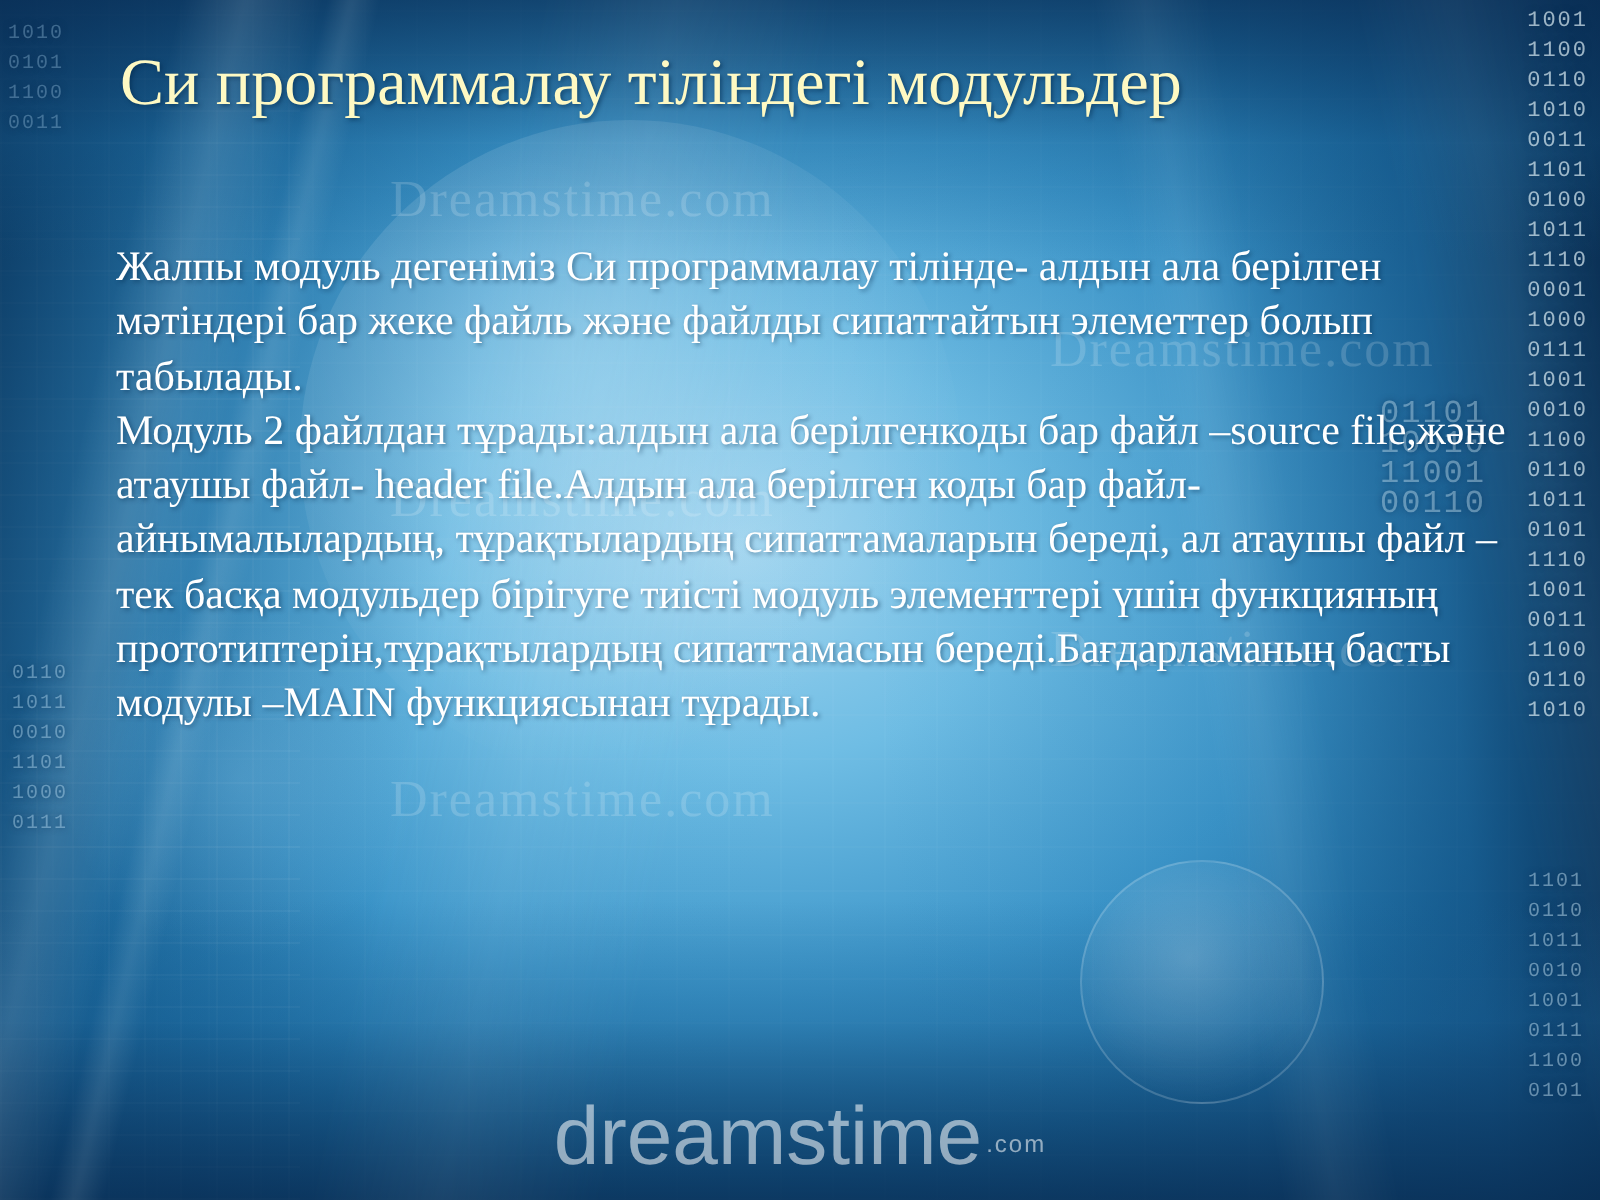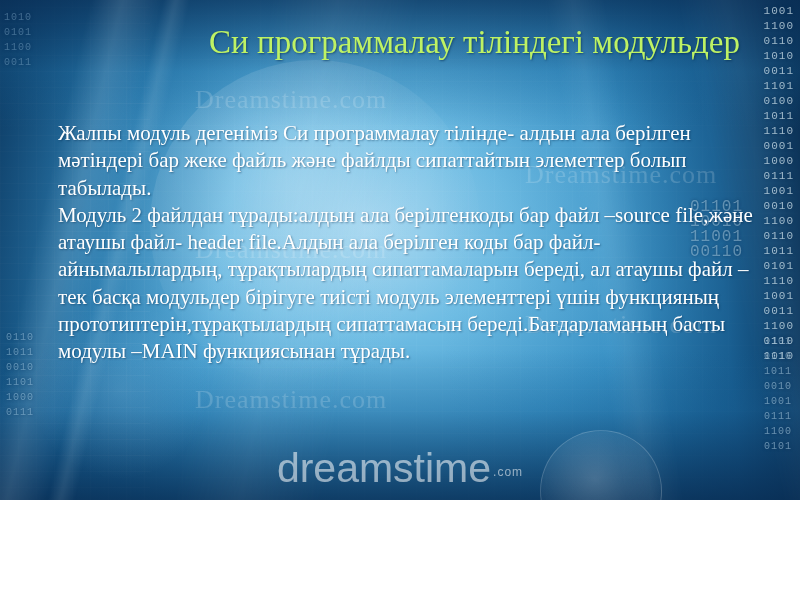--- a/index.html
+++ b/index.html
@@ -9,21 +9,21 @@
   body {
     width: 800px;
     height: 600px;
     overflow: hidden;
     font-family: "Liberation Serif", serif;
   }
 
   #slide {
     position: relative;
     width: 800px;
-    height: 500px;
+    height: 600px;
     overflow: hidden;
     background: #1c6ba0;
   }
 
   
   .bg-base {
     position: absolute;
     inset: 0;
     background:
       radial-gradient(ellipse 520px 380px at 46% 46%, #9fd4ef 0%, #6fbde4 28%, #3c95c9 58%, #1d6fa6 82%, #14558a 100%);
@@ -126,22 +126,22 @@
     position: absolute;
     inset: 0;
     z-index: 5;
   }
 
   .slide-title {
     position: absolute;
     left: 60px;
     top: 22px;
     width: 680px;
-    text-align: right;
-    color: #bef264;
+    text-align: left;
+    color: #fef9c3;
     font-family: "Liberation Serif", serif;
     font-size: 33px;
     line-height: 1.24;
     font-weight: 400;
     text-shadow: 1px 1px 2px rgba(0,40,75,0.55);
   }
 
   .slide-body {
     position: absolute;
     left: 58px;

